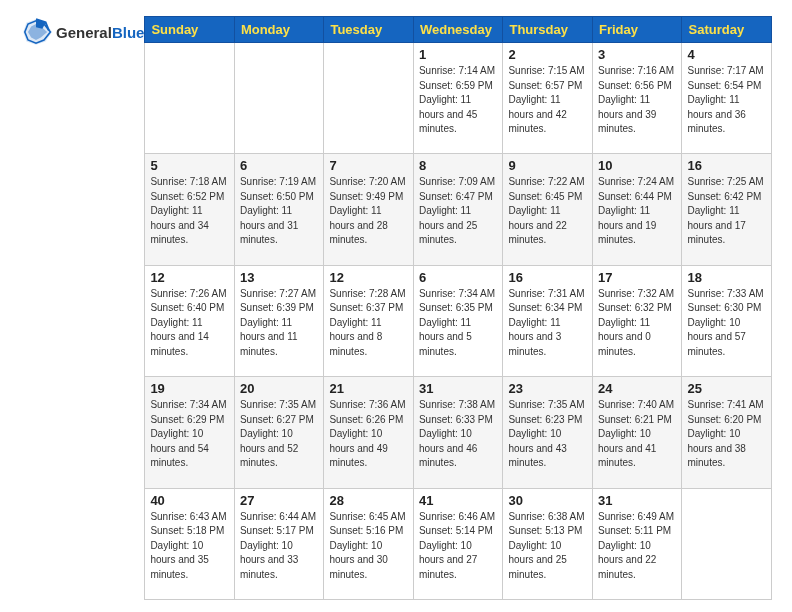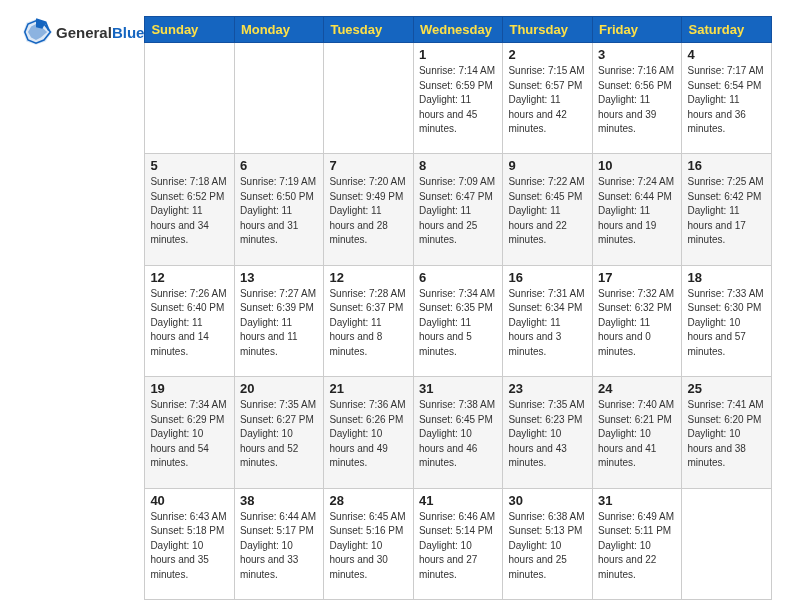--- a/index.html
+++ b/index.html
@@ -279,21 +279,21 @@
           <td>
             <div class="day-num">21</div>
             <div class="day-info">Sunrise: 7:36 AM
 Sunset: 6:26 PM
 Daylight: 10 hours
 and 49 minutes.</div>
           </td>
           <td>
             <div class="day-num">31</div>
             <div class="day-info">Sunrise: 7:38 AM
-Sunset: 6:45 PM
+Sunset: 6:33 PM
 Daylight: 10 hours
 and 46 minutes.</div>
           </td>
           <td>
             <div class="day-num">23</div>
             <div class="day-info">Sunrise: 7:35 AM
 Sunset: 6:23 PM
 Daylight: 10 hours
 and 43 minutes.</div>
           </td>
@@ -314,21 +314,21 @@
         </tr>
         <tr class="row-white">
           <td>
             <div class="day-num">40</div>
             <div class="day-info">Sunrise: 6:43 AM
 Sunset: 5:18 PM
 Daylight: 10 hours
 and 35 minutes.</div>
           </td>
           <td>
-            <div class="day-num">38</div>
+            <div class="day-num">27</div>
             <div class="day-info">Sunrise: 6:44 AM
 Sunset: 5:17 PM
 Daylight: 10 hours
 and 33 minutes.</div>
           </td>
           <td>
             <div class="day-num">28</div>
             <div class="day-info">Sunrise: 6:45 AM
 Sunset: 5:16 PM
 Daylight: 10 hours

